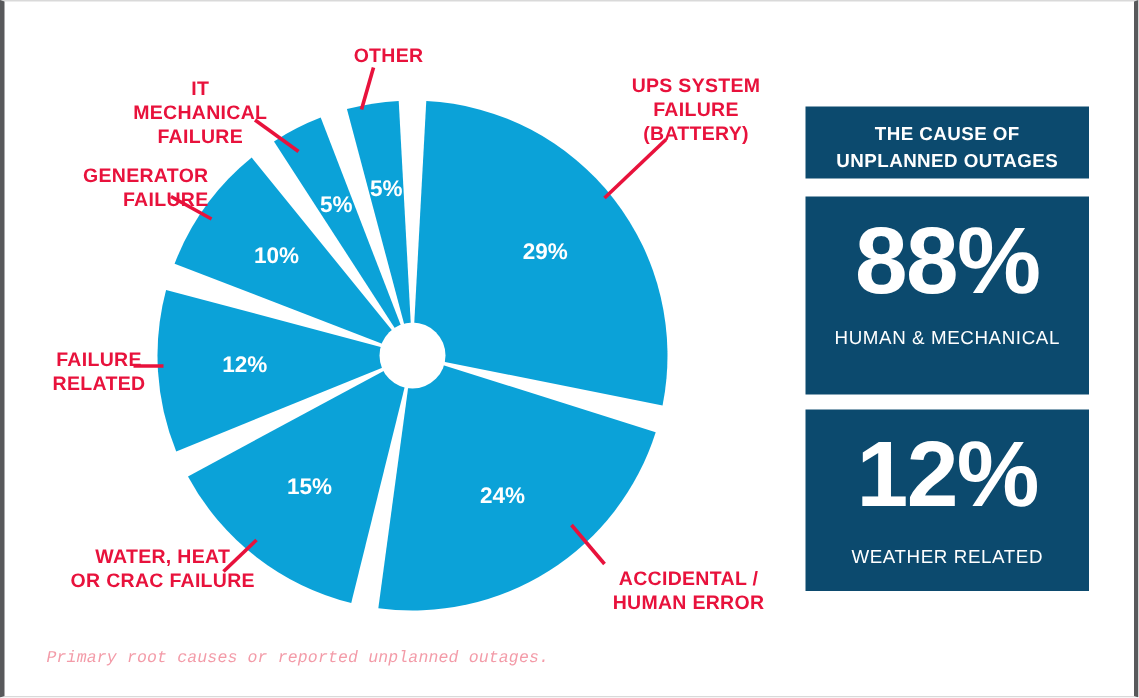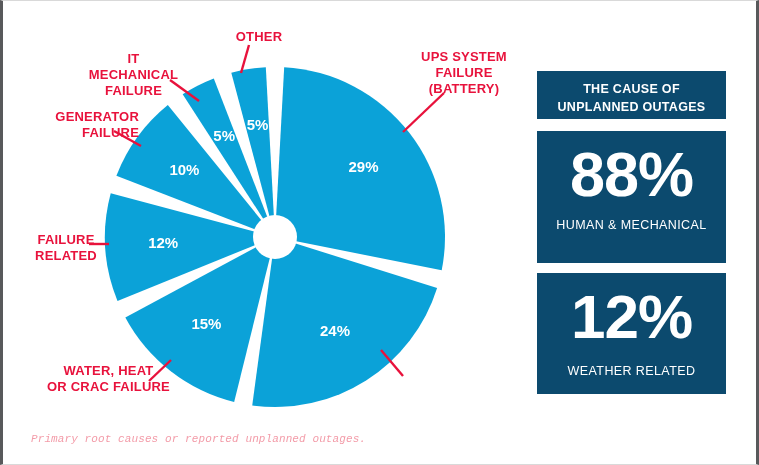--- a/index.html
+++ b/index.html
@@ -122,20 +122,22 @@
 
   <div class="callout c-other">OTHER</div>
   <div class="callout c-it">IT MECHANICAL
 FAILURE</div>
   <div class="callout c-generator">GENERATOR
 FAILURE</div>
   <div class="callout c-weather">FAILURE
 RELATED</div>
   <div class="callout c-water">WATER, HEAT
 OR CRAC FAILURE</div>
+  <div class="callout c-accidental">ACCIDENTAL /
+HUMAN ERROR</div>
   <div class="callout c-ups">UPS SYSTEM
 FAILURE (BATTERY)</div>
 
   <div id="panel">
 
     <div class="panel-box" id="box-title">
       <div class="t">THE CAUSE OF
 UNPLANNED OUTAGES</div>
     </div>
 

